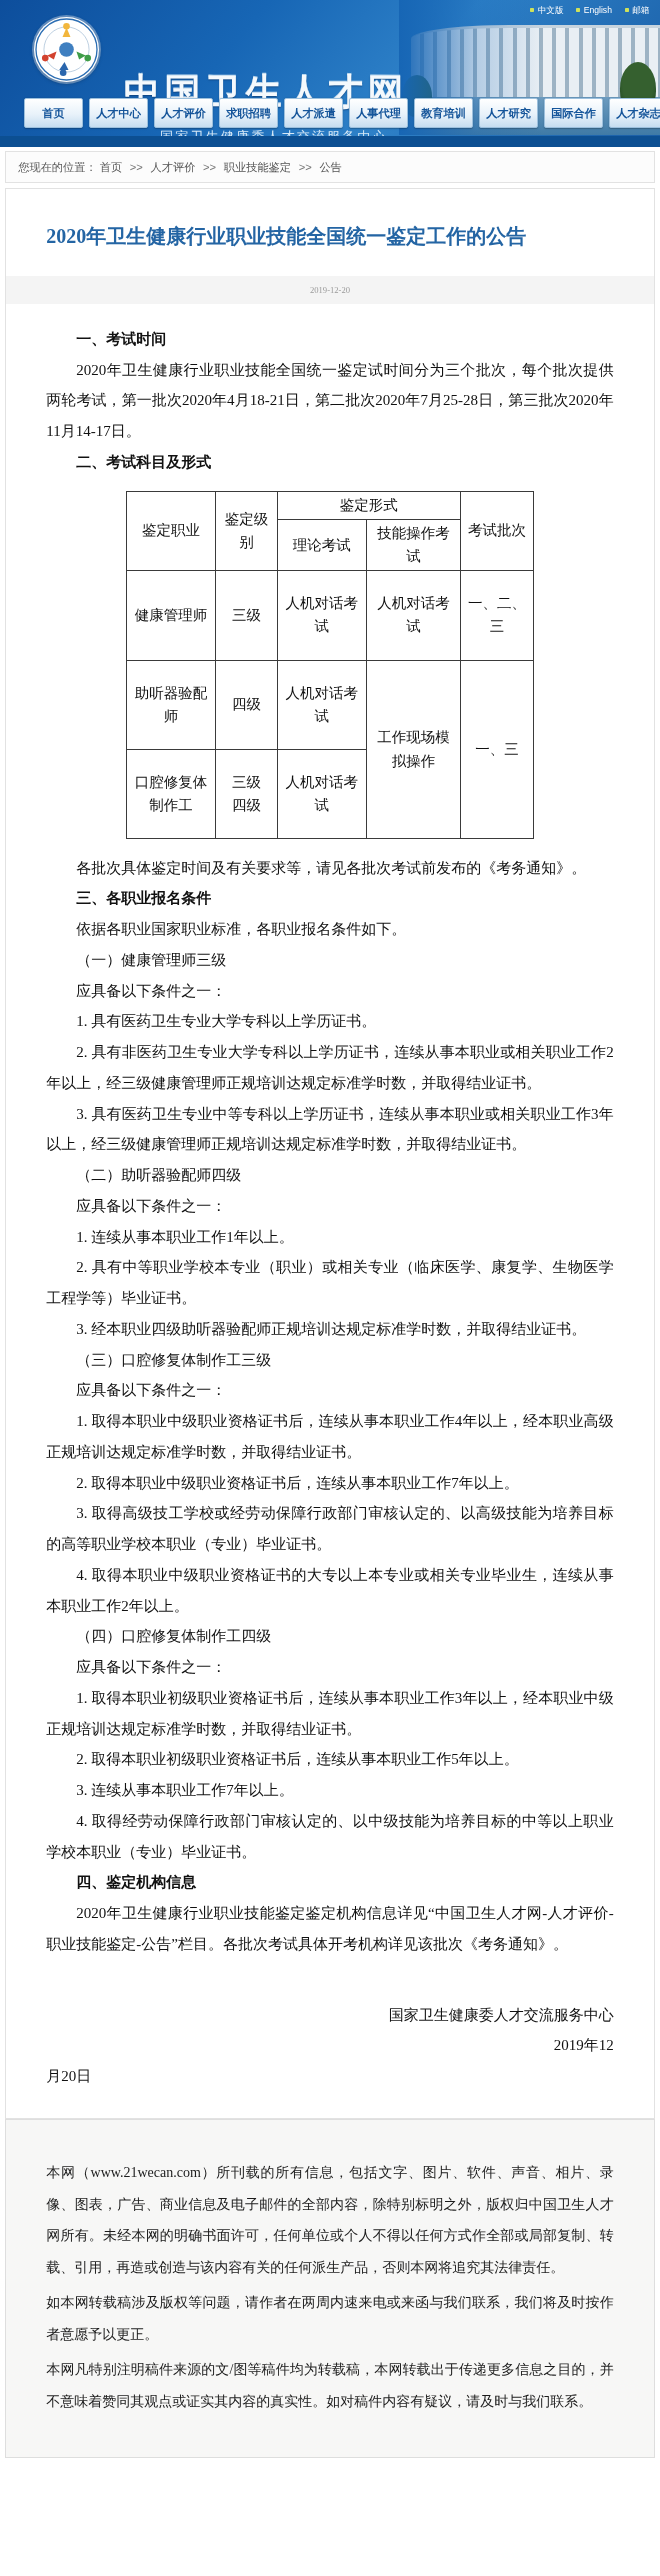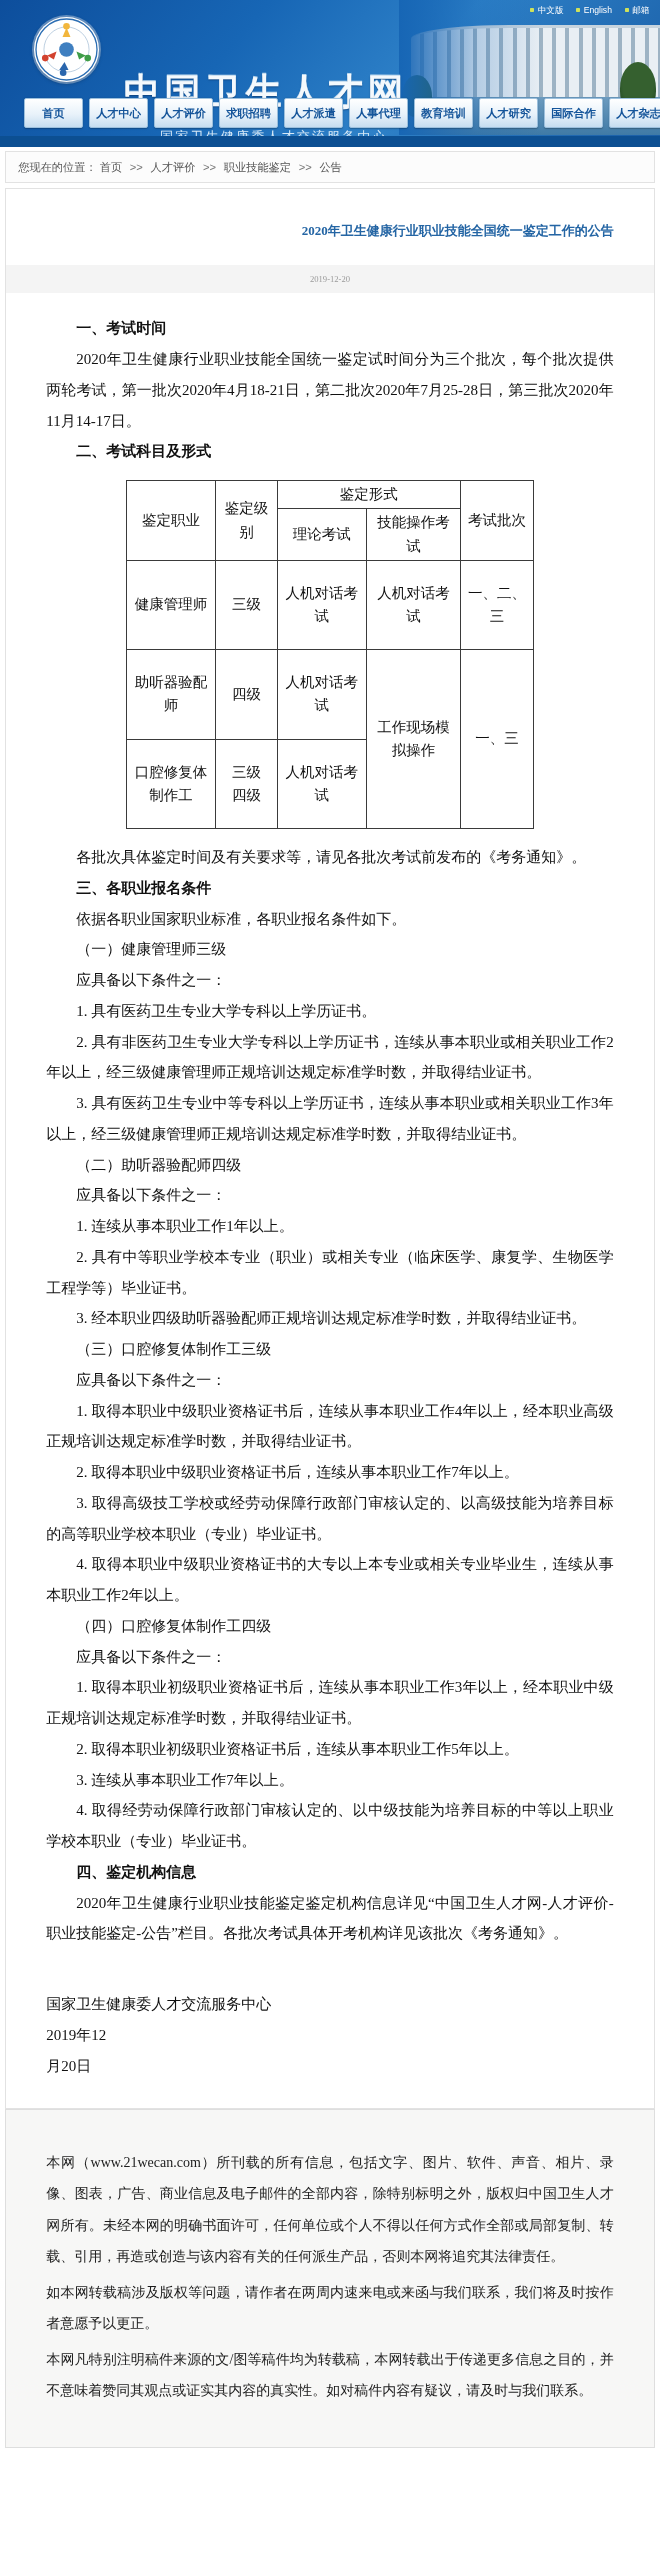--- a/index.html
+++ b/index.html
@@ -31,27 +31,27 @@
   .darkbar{height:10.6px;background:#0c4f92;}
 
   
   .crumbwrap{margin:4.6px 5.3px;border:0.7px solid #e2e2e2;background:#fcfcfc;height:30px;line-height:30px;
     padding:0 12px;font-size:11.2px;color:#5a5a5a;}
   .crumbwrap a{color:#555;text-decoration:none;}
   .crumb-sep{margin:0 4.6px;color:#777;}
 
   
   .article{margin:4px 5.3px 0;border:0.7px solid #e2e2e2;background:#fff;padding-bottom:26.4px;}
-  .art-title{padding:32px 40px 0;text-align:right;font-size:13px;font-weight:bold;color:#2465a4;line-height:1.5;}
+  .art-title{padding:32px 40px 0;text-align:left;font-size:20px;font-weight:bold;color:#2465a4;line-height:1.5;}
   .art-datebar{margin-top:25px;background:#f4f4f4;height:28px;line-height:28px;text-align:center;color:#9a9a9a;font-size:8.6px;}
   .body{padding:20px 40px 0;font-size:15px;line-height:2.05;text-align:justify;}
   .body p{margin:0;text-indent:2em;}
   .body p.h{font-weight:bold;}
   .sig{margin-top:40px;}
-  .sig .right{text-align:left;text-indent:0;}
+  .sig .right{text-align:right;text-indent:0;}
   .sig .left{text-align:left;text-indent:0;}
 
   
   table.exam{margin:13.2px auto;border-collapse:collapse;width:72%;text-align:center;font-size:14.5px;}
   table.exam th,table.exam td{border:1.3px solid #3a3a3a;font-weight:normal;padding:2px 4px;line-height:1.6;}
   table.exam td.tall{padding:21px 4px;}
 
   
   .disclaimer{margin:0 5.3px;border:0.7px solid #dedede;background:#f7f7f6;padding:33px 36px 36px;
     font-size:14px;line-height:2.25;color:#1c1c1c;text-align:justify;}

